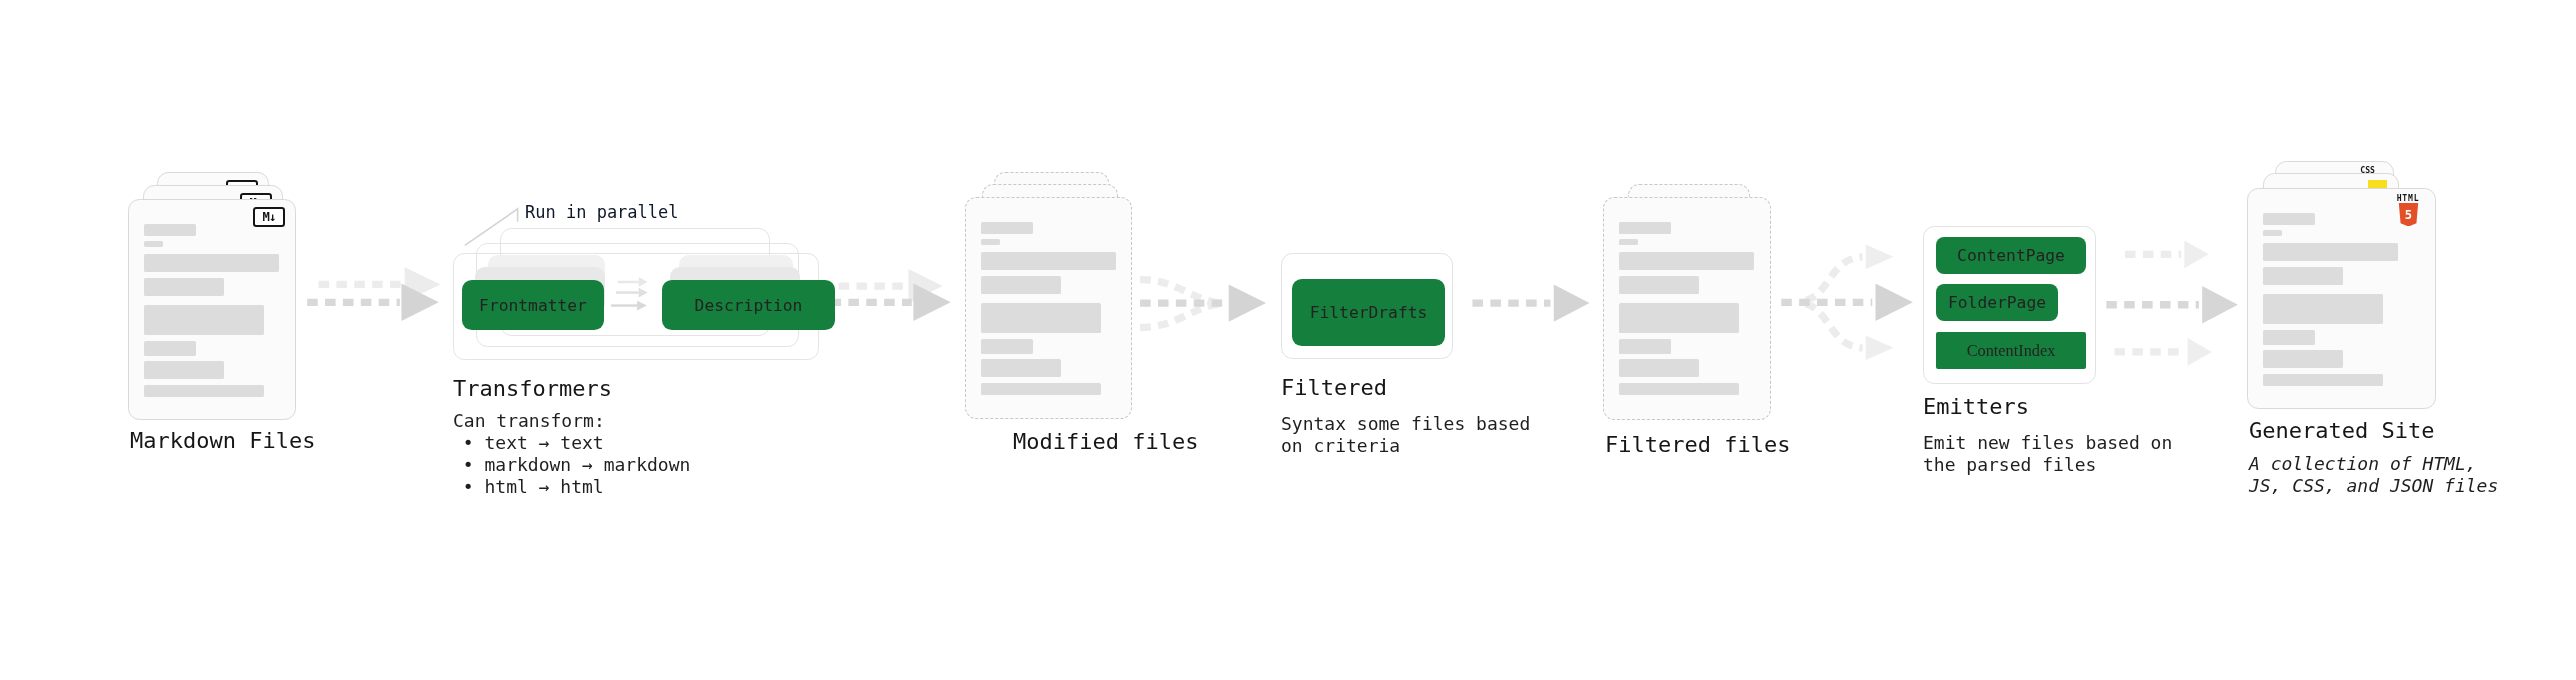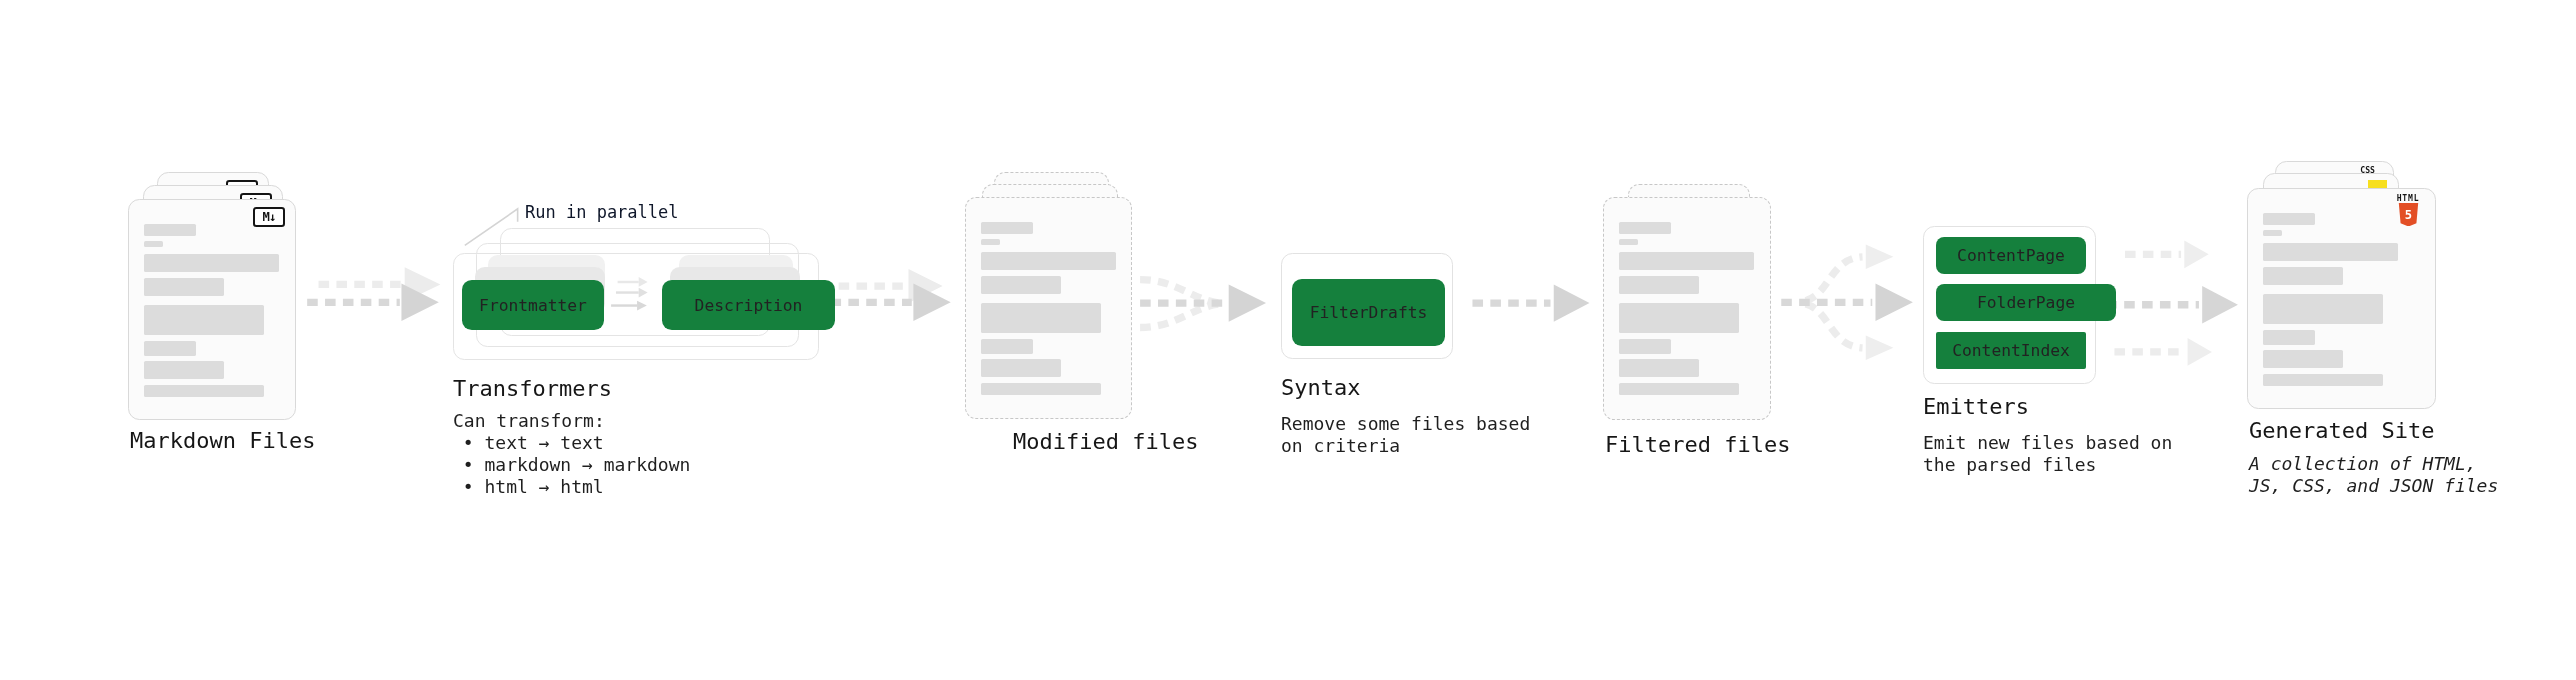--- a/index.html
+++ b/index.html
@@ -154,43 +154,43 @@
     <div class="sk sk4"></div>
     <div class="sk sk5"></div>
     <div class="sk sk6"></div>
     <div class="sk sk7"></div>
     <div class="sk sk8"></div>
   </div>
   <div class="title" style="left:965px;top:429px;padding-left:48px;">Modified files</div>
 
   <div class="holder" style="left:1281px;top:253px;width:172px;height:106px;"></div>
   <div class="btn" style="left:1292px;top:279px;width:153px;height:67px;">FilterDrafts</div>
-  <div class="title" style="left:1281px;top:375px;">Syntax</div>
+  <div class="title" style="left:1281px;top:375px;">Filtered</div>
   <div class="desc" style="left:1281px;top:413px;">
-    <div>Remove some files based</div>
+    <div>Syntax some files based</div>
     <div>on criteria</div>
   </div>
 
   <div class="card dashed" style="left:1628px;top:184px;width:122px;height:114px;"></div>
   <div class="card dashed" style="left:1603px;top:197px;width:168px;height:223px;">
     <div class="sk sk1"></div>
     <div class="sk sk2"></div>
     <div class="sk sk3"></div>
     <div class="sk sk4"></div>
     <div class="sk sk5"></div>
     <div class="sk sk6"></div>
     <div class="sk sk7"></div>
     <div class="sk sk8"></div>
   </div>
   <div class="title" style="left:1605px;top:432px;">Filtered files</div>
 
   <div class="holder" style="left:1923px;top:226px;width:173px;height:158px;"></div>
   <div class="btn" style="left:1936px;top:237px;width:150px;height:37px;border-radius:8.1px;">ContentPage</div>
-  <div class="btn" style="left:1936px;top:284px;width:180px;height:37px;border-radius:8.1px;">FolderPage</div>
-  <div class="btn" style="left:1936px;top:332px;width:150px;height:37px;border-radius:2px;">ContentIndex</div>
+  <div class="btn" style="left:1936px;top:284px;width:122px;height:37px;border-radius:8.1px;">FolderPage</div>
+  <div class="btn" style="left:1936px;top:332px;width:150px;height:37px;border-radius:2px;font-family:Liberation Serif, serif;">ContentIndex</div>
   <div class="title" style="left:1923px;top:394px;">Emitters</div>
   <div class="desc" style="left:1923px;top:432px;">
     <div>Emit new files based on</div>
     <div>the parsed files</div>
   </div>
 
   <div class="card" style="left:2275px;top:161px;width:119px;height:114px;">
     <div class="css-badge">CSS</div>
   </div>
   <div class="card" style="left:2263px;top:173px;width:136px;height:114px;">

